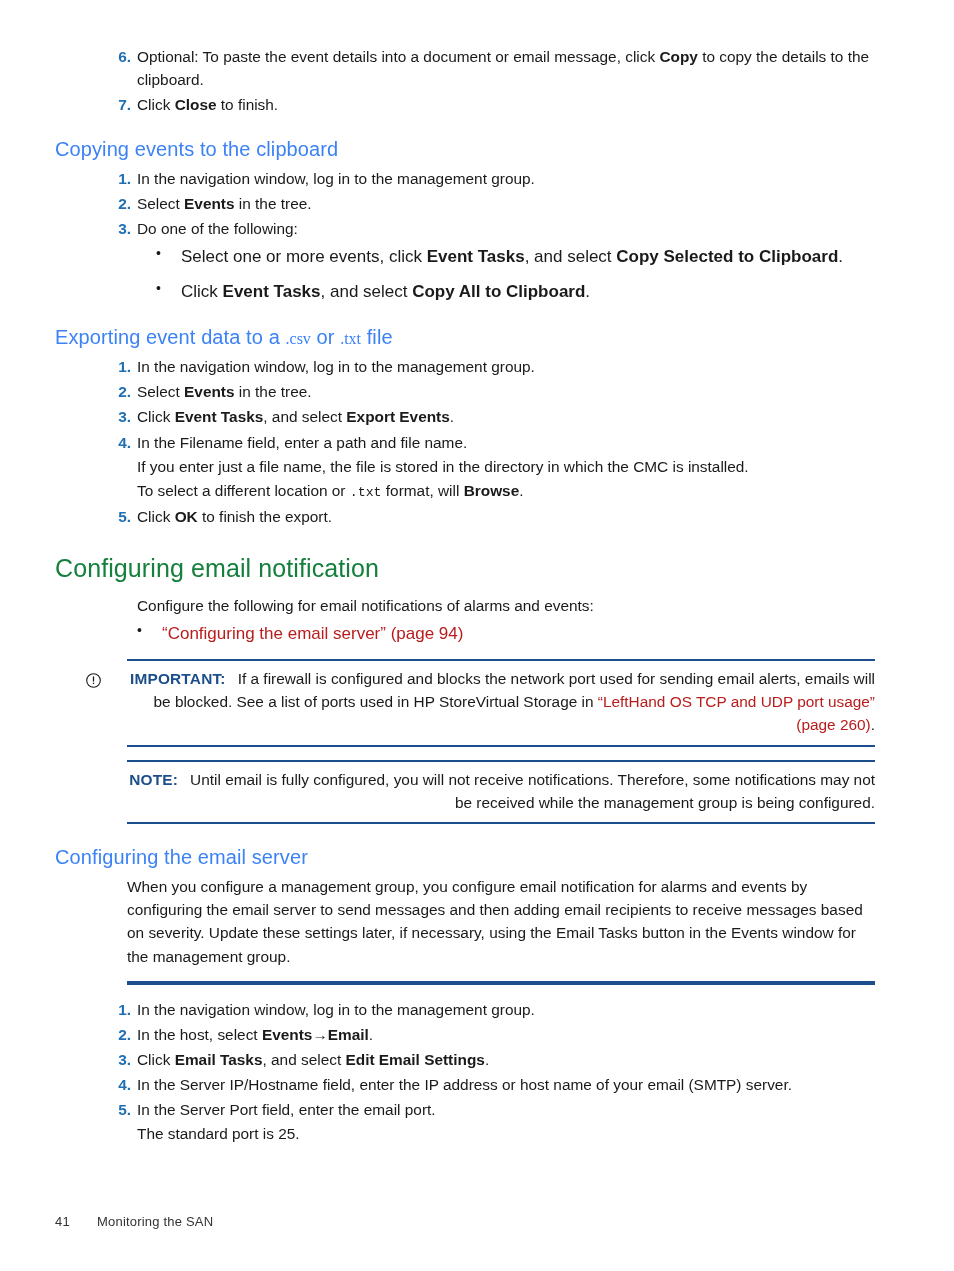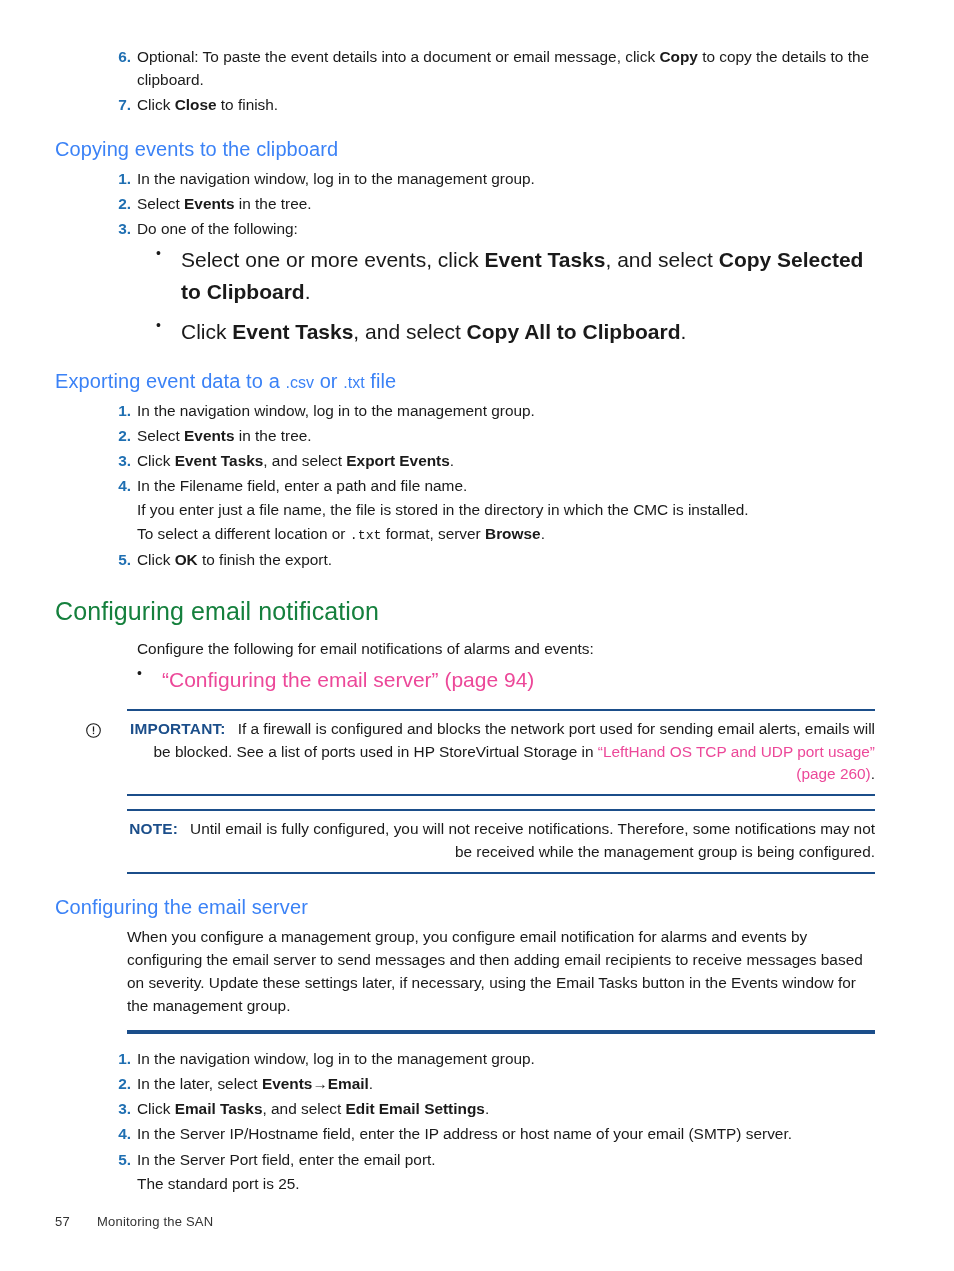--- a/index.html
+++ b/index.html
@@ -42,21 +42,21 @@
   }
   .h2 {
     color: #3b82f6;
     font-size: 20px;
     font-weight: normal;
     letter-spacing: .1px;
     margin: 22px 0 6px 0;
     line-height: 1.14;
   }
   .h2 .mono, .h1 .mono {
-    font-family: Liberation Sans, sans-serif;
+    font-family: Liberation Serif, serif;
     font-size: .80em;
     letter-spacing: 0;
   }
 
   
   .steps {
     margin: 0;
     padding: 0;
     list-style: none;
   }
@@ -84,21 +84,21 @@
   
   .bullets {
     margin: 4px 0 0 0;
     padding: 0;
     list-style: none;
   }
   .bullet {
     position: relative;
     padding-left: 126px;
     margin: 0 0 9px 0;
-    font-size: 21px;
+    font-size: 17px;
     line-height: 1.50;
   }
   .bullet::before {
     content: "\2022";
     position: absolute;
     left: 101px;
     top: -1px;
     color: #1a1a1a;
     font-size: 14px;
   }
@@ -117,21 +117,21 @@
   .bullet.lvl1::before {
     left: 82px;
   }
 
   
   b, .b { font-weight: bold; }
   .mono {
     font-family: "Liberation Mono", monospace;
     font-size: .86em;
   }
-  .link { color: #ec4899; }
+  .link { color: #b91c1c; }
 
   
   .admon {
     position: relative;
     margin: 13px 0 13px 0;
     padding: 0 0 0 72px;
     text-align: right;
   }
   .admon .rule {
     height: 2px;
@@ -225,21 +225,21 @@
       </li>
       <li class="step">
         <span class="num">2.</span><span>Select </span><b>Events</b><span> in the tree.</span>
       </li>
       <li class="step">
         <span class="num">3.</span><span>Click </span><b>Event Tasks</b><span>, and select </span><b>Export Events</b><span>.</span>
       </li>
       <li class="step">
         <span class="num">4.</span><span>In the Filename field, enter a path and file name.</span>
         <span class="cont">If you enter just a file name, the file is stored in the directory in which the CMC is installed.</span>
-        <span class="cont"><span>To select a different location or </span><span class="mono">.txt</span><span> format, server </span><b>Browse</b><span>.</span></span>
+        <span class="cont"><span>To select a different location or </span><span class="mono">.txt</span><span> format, will </span><b>Browse</b><span>.</span></span>
       </li>
       <li class="step">
         <span class="num">5.</span><span>Click </span><b>OK</b><span> to finish the export.</span>
       </li>
     </ol>
 
     <h1 class="h1">Configuring email notification</h1>
 
     <div class="para-indent">Configure the following for email notifications of alarms and events:</div>
 
@@ -279,32 +279,32 @@
     <div class="admon">
       <div class="rule"></div>
       <div class="rule"></div>
     </div>
 
     <ol class="steps">
       <li class="step">
         <span class="num">1.</span><span>In the navigation window, log in to the management group.</span>
       </li>
       <li class="step">
-        <span class="num">2.</span><span>In the later, select </span><b>Events→Email</b><span>.</span>
+        <span class="num">2.</span><span>In the host, select </span><b>Events→Email</b><span>.</span>
       </li>
       <li class="step">
         <span class="num">3.</span><span>Click </span><b>Email Tasks</b><span>, and select </span><b>Edit Email Settings</b><span>.</span>
       </li>
       <li class="step">
         <span class="num">4.</span><span>In the Server IP/Hostname field, enter the IP address or host name of your email (SMTP) server.</span>
       </li>
       <li class="step">
         <span class="num">5.</span><span>In the Server Port field, enter the email port.</span>
         <span class="cont">The standard port is 25.</span>
       </li>
     </ol>
 
   </div>
 
   <div class="footer">
-    <span class="pg">57</span><span>Monitoring the SAN</span>
+    <span class="pg">41</span><span>Monitoring the SAN</span>
   </div>
 </div>
 
 </body></html>

